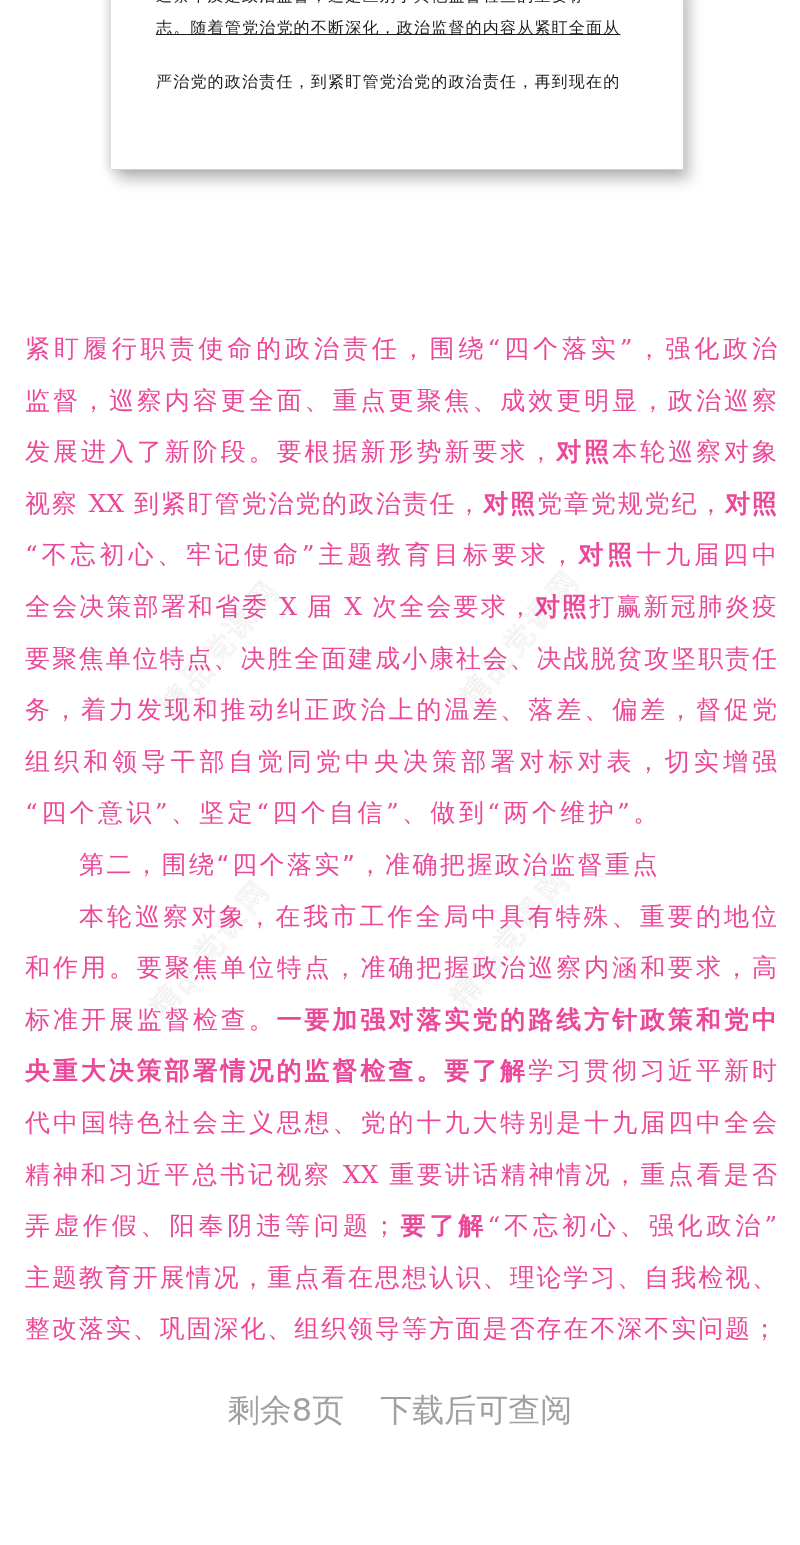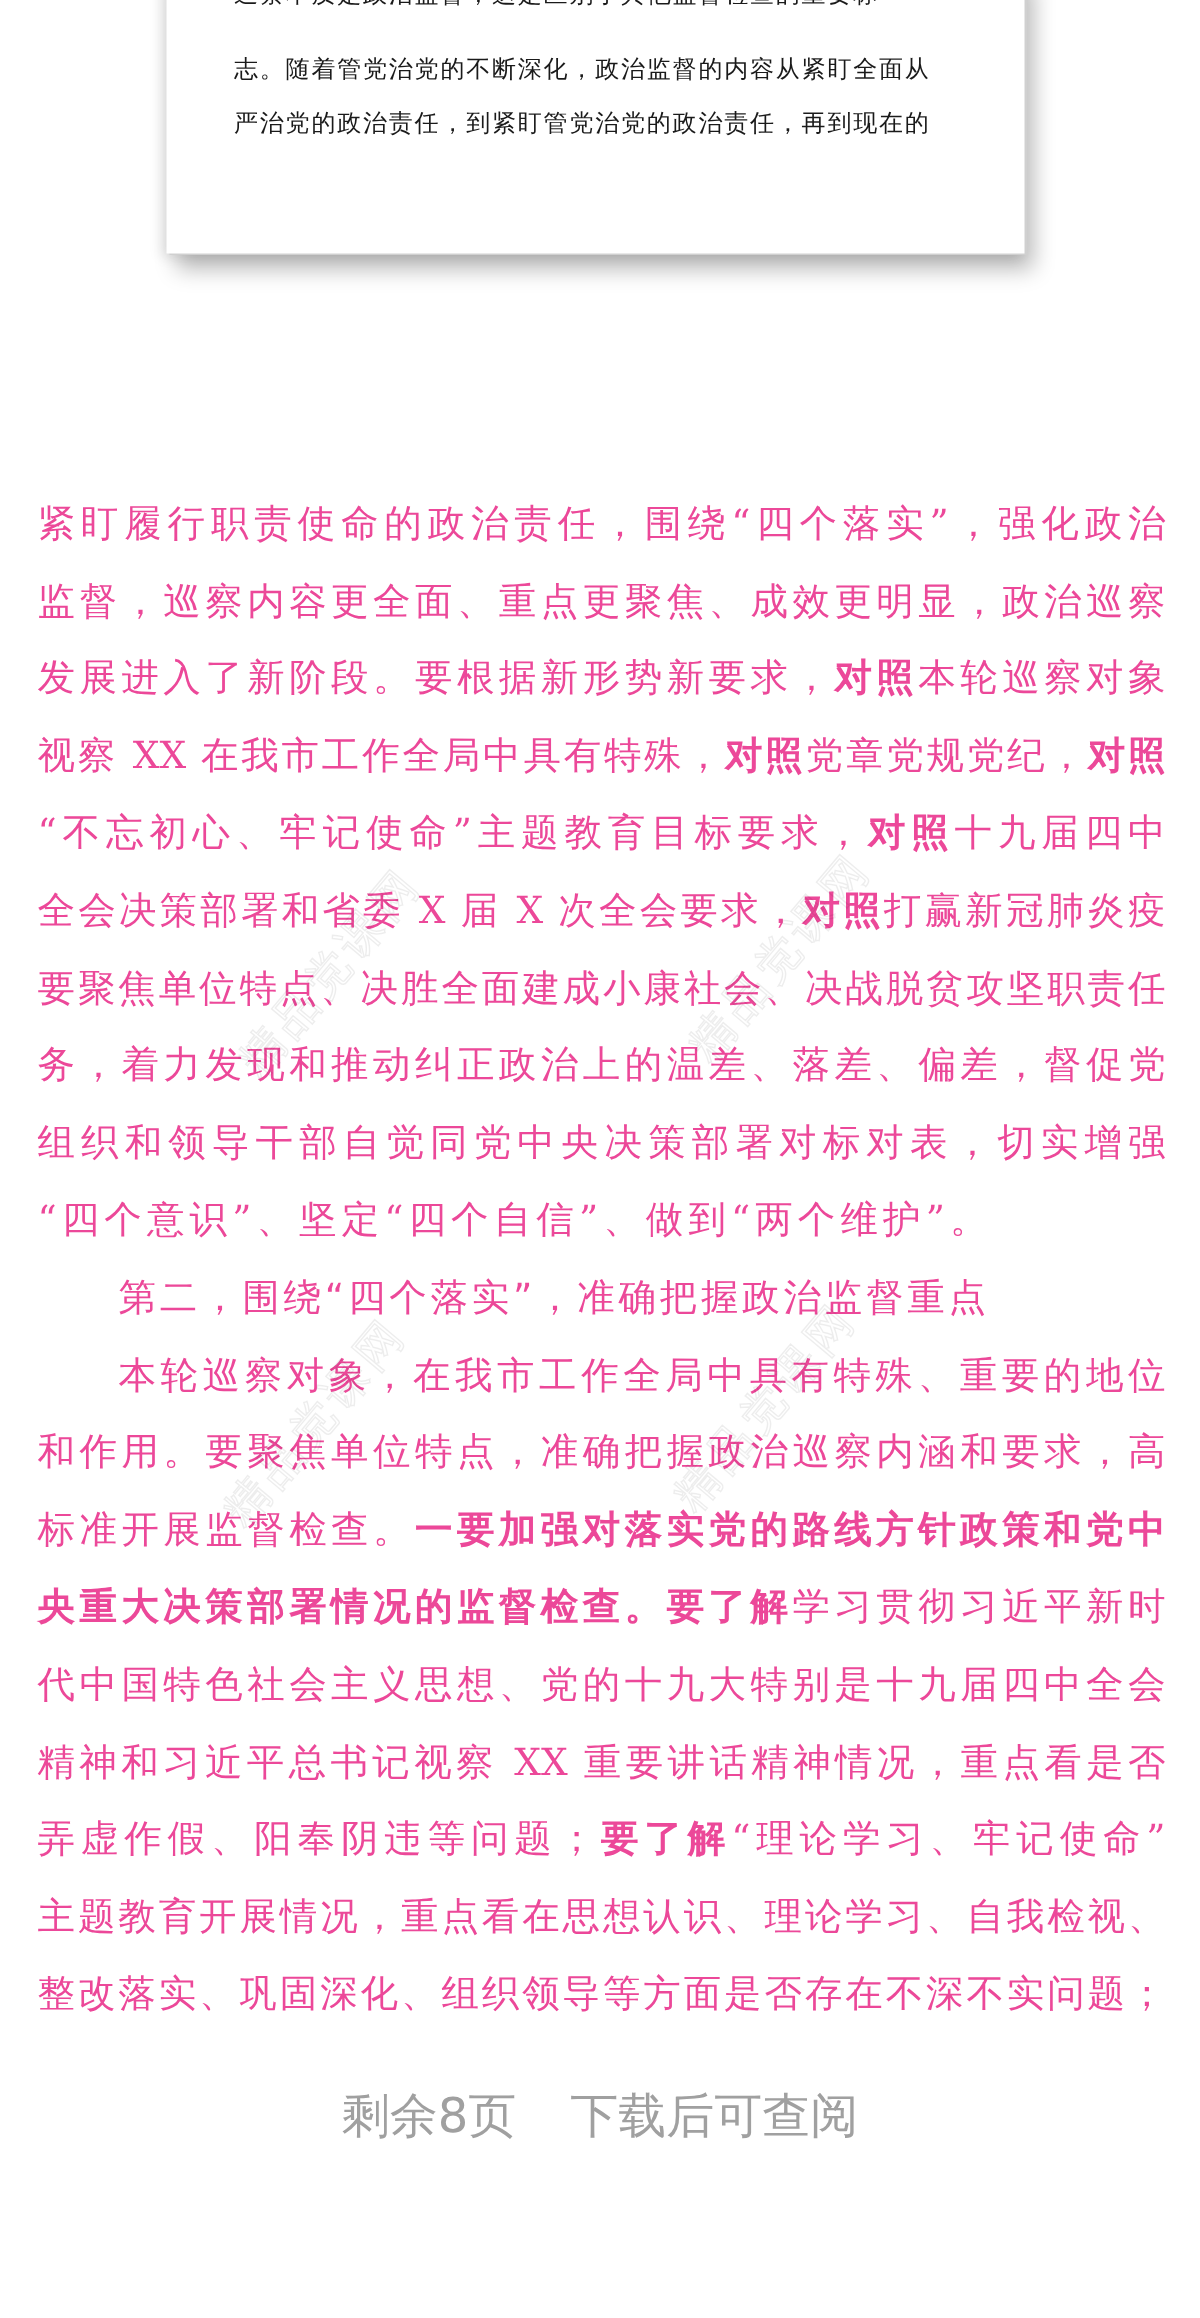--- a/index.html
+++ b/index.html
@@ -97,43 +97,43 @@
     }
     .remaining span + span {
       margin-left: 36px;
     }
   </style>
 </head>
 <body>
 
 <div class="preview-card">
   <div class="line" style="top:6px;">巡察本质是政治监督，这是区别于其他监督检查的重要标</div>
-  <div class="line" style="top:56px;">志。随着管党治党的不断深化，政治监督的内容从紧盯全面从</div>
+  <div class="line" style="top:38px;text-decoration:underline;">志。随着管党治党的不断深化，政治监督的内容从紧盯全面从</div>
   <div class="line" style="top:92px;">严治党的政治责任，到紧盯管党治党的政治责任，再到现在的</div>
 </div>
 
 <div class="doc" id="doc">
     <div class="line"><span>紧盯履行职责使命的政治责任，围绕“四个落实”，强化政治</span></div>
     <div class="line"><span>监督，巡察内容更全面、重点更聚焦、成效更明显，政治巡察</span></div>
     <div class="line"><span>发展进入了新阶段。要根据新形势新要求，</span><b>对照</b><span>本轮巡察对象</span></div>
-    <div class="line"><span>视察 XX 在我市工作全局中具有特殊，</span><b>对照</b><span>党章党规党纪，</span><b>对照</b></div>
+    <div class="line"><span>视察 XX 到紧盯管党治党的政治责任，</span><b>对照</b><span>党章党规党纪，</span><b>对照</b></div>
     <div class="line"><span>“不忘初心、牢记使命”主题教育目标要求，</span><b>对照</b><span>十九届四中</span></div>
     <div class="line"><span>全会决策部署和省委 X 届 X 次全会要求，</span><b>对照</b><span>打赢新冠肺炎疫</span></div>
     <div class="line"><span>要聚焦单位特点、决胜全面建成小康社会、决战脱贫攻坚职责任</span></div>
     <div class="line"><span>务，着力发现和推动纠正政治上的温差、落差、偏差，督促党</span></div>
     <div class="line"><span>组织和领导干部自觉同党中央决策部署对标对表，切实增强</span></div>
     <div class="line last"><span>“四个意识”、坚定“四个自信”、做到“两个维护”。</span></div>
     <div class="line heading"><span>第二，围绕“四个落实”，准确把握政治监督重点</span></div>
     <div class="line indent"><span>本轮巡察对象，在我市工作全局中具有特殊、重要的地位</span></div>
     <div class="line"><span>和作用。要聚焦单位特点，准确把握政治巡察内涵和要求，高</span></div>
     <div class="line"><span>标准开展监督检查。</span><b>一要加强对落实党的路线方针政策和党中</b></div>
     <div class="line"><b>央重大决策部署情况的监督检查。要了解</b><span>学习贯彻习近平新时</span></div>
     <div class="line"><span>代中国特色社会主义思想、党的十九大特别是十九届四中全会</span></div>
     <div class="line"><span>精神和习近平总书记视察 XX 重要讲话精神情况，重点看是否</span></div>
-    <div class="line"><span>弄虚作假、阳奉阴违等问题；</span><b>要了解</b><span>“理论学习、牢记使命”</span></div>
+    <div class="line"><span>弄虚作假、阳奉阴违等问题；</span><b>要了解</b><span>“不忘初心、强化政治”</span></div>
     <div class="line"><span>主题教育开展情况，重点看在思想认识、理论学习、自我检视、</span></div>
     <div class="line"><span>整改落实、巩固深化、组织领导等方面是否存在不深不实问题；</span></div>
   </div>
 
 <div class="watermark" style="left:150px; top:700px;">精品党课网</div>
 <div class="watermark" style="left:450px; top:690px;">精品党课网</div>
 <div class="watermark" style="left:140px; top:1000px;">精品党课网</div>
 <div class="watermark" style="left:440px; top:990px;">精品党课网</div>
 
 <div class="remaining">

